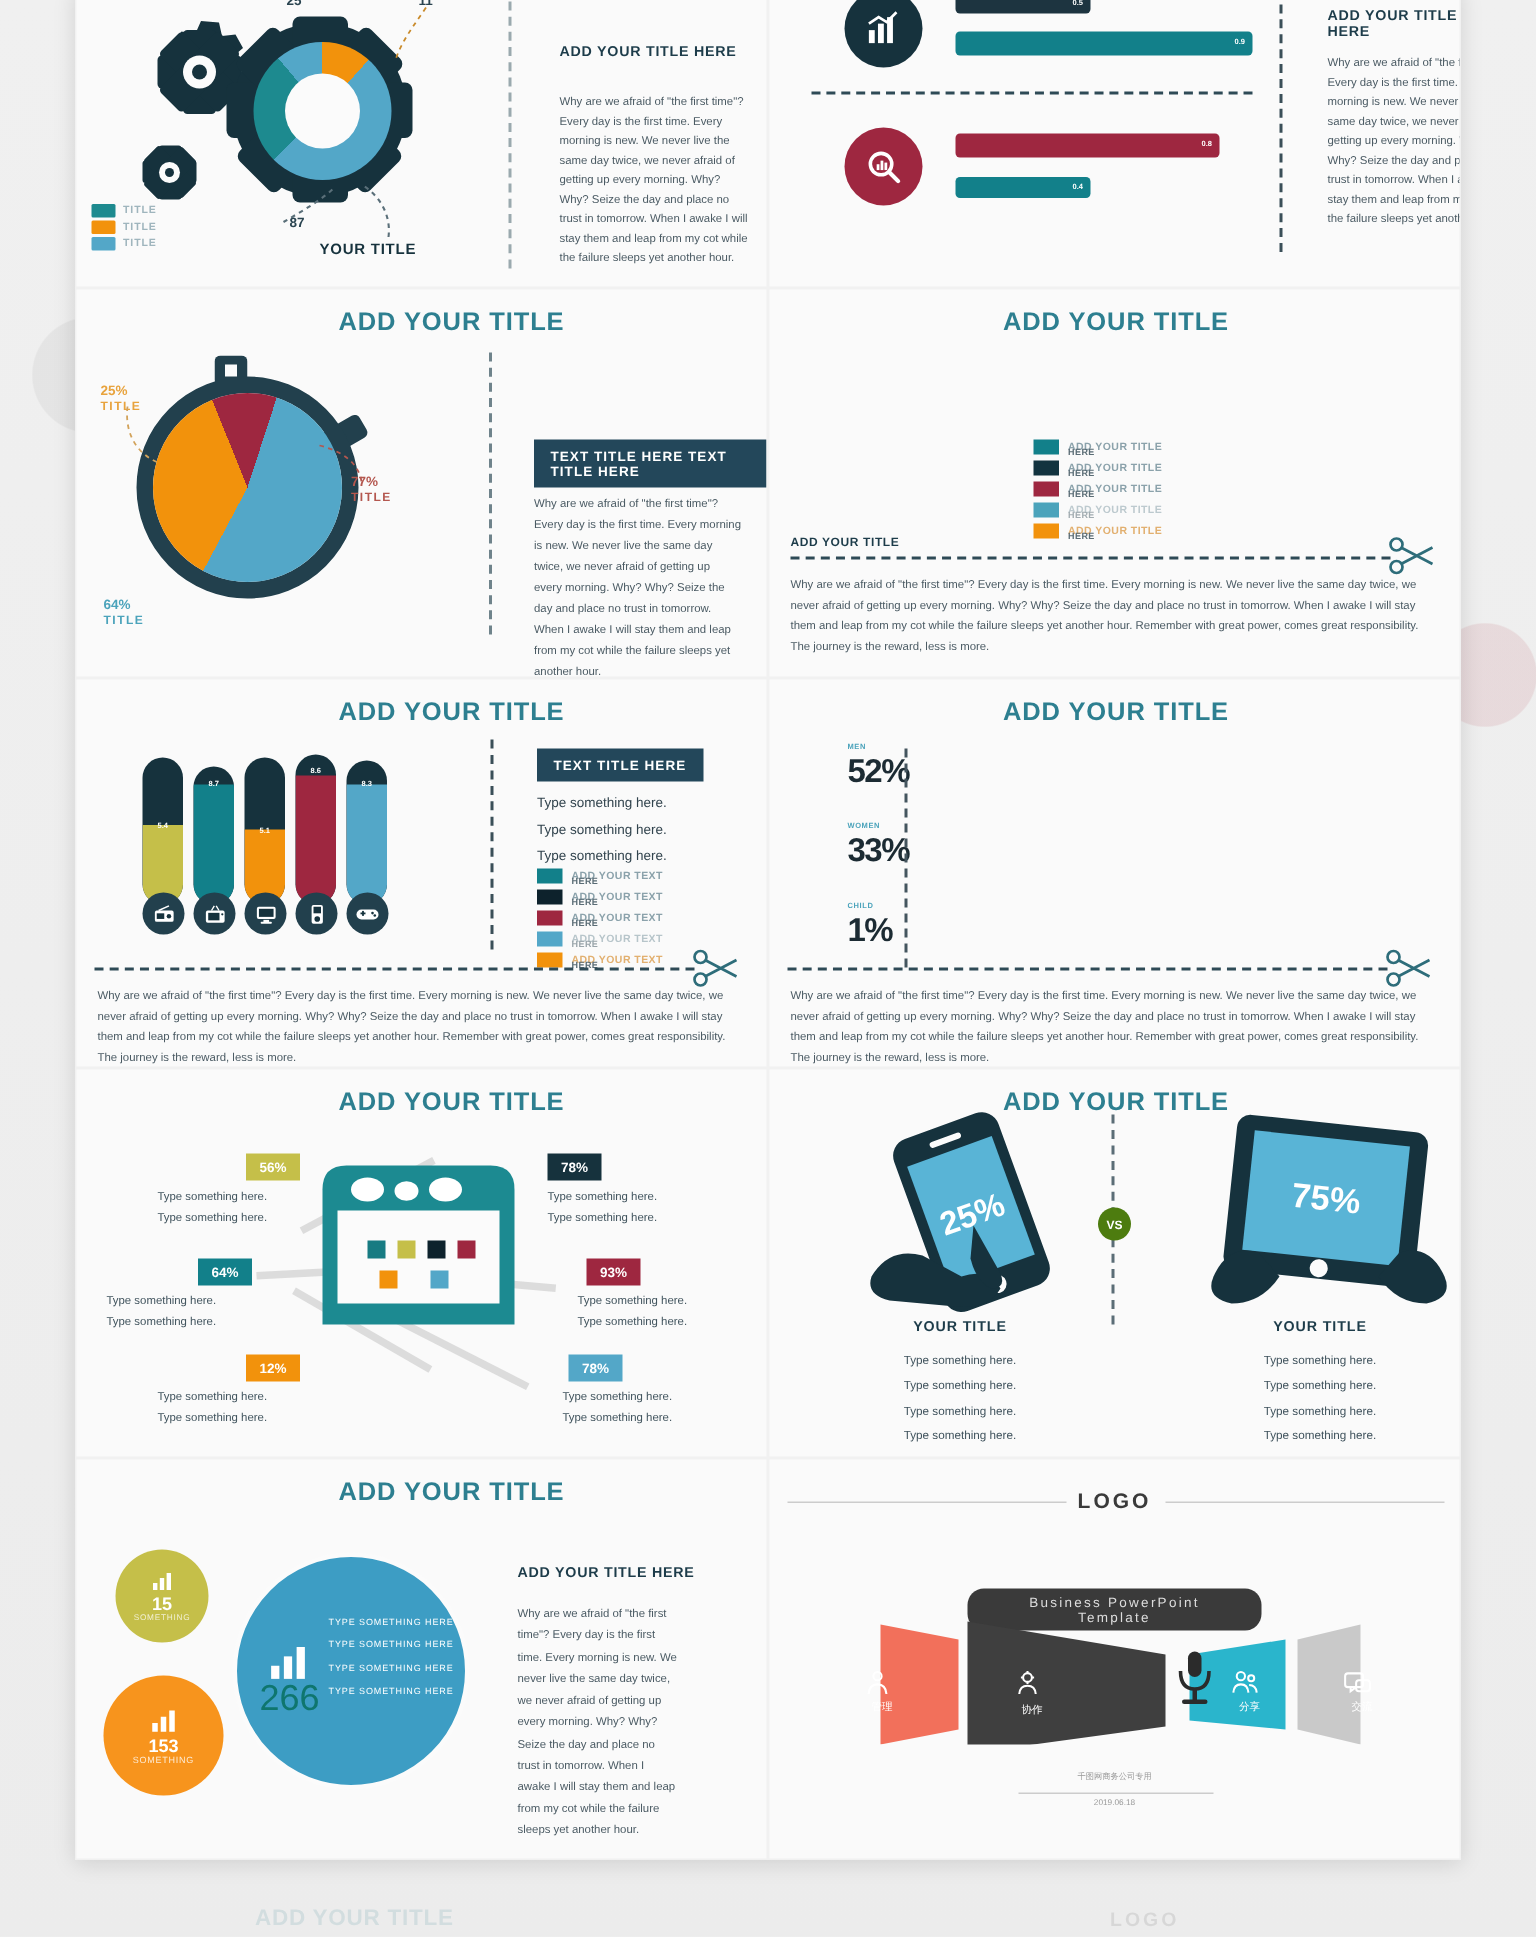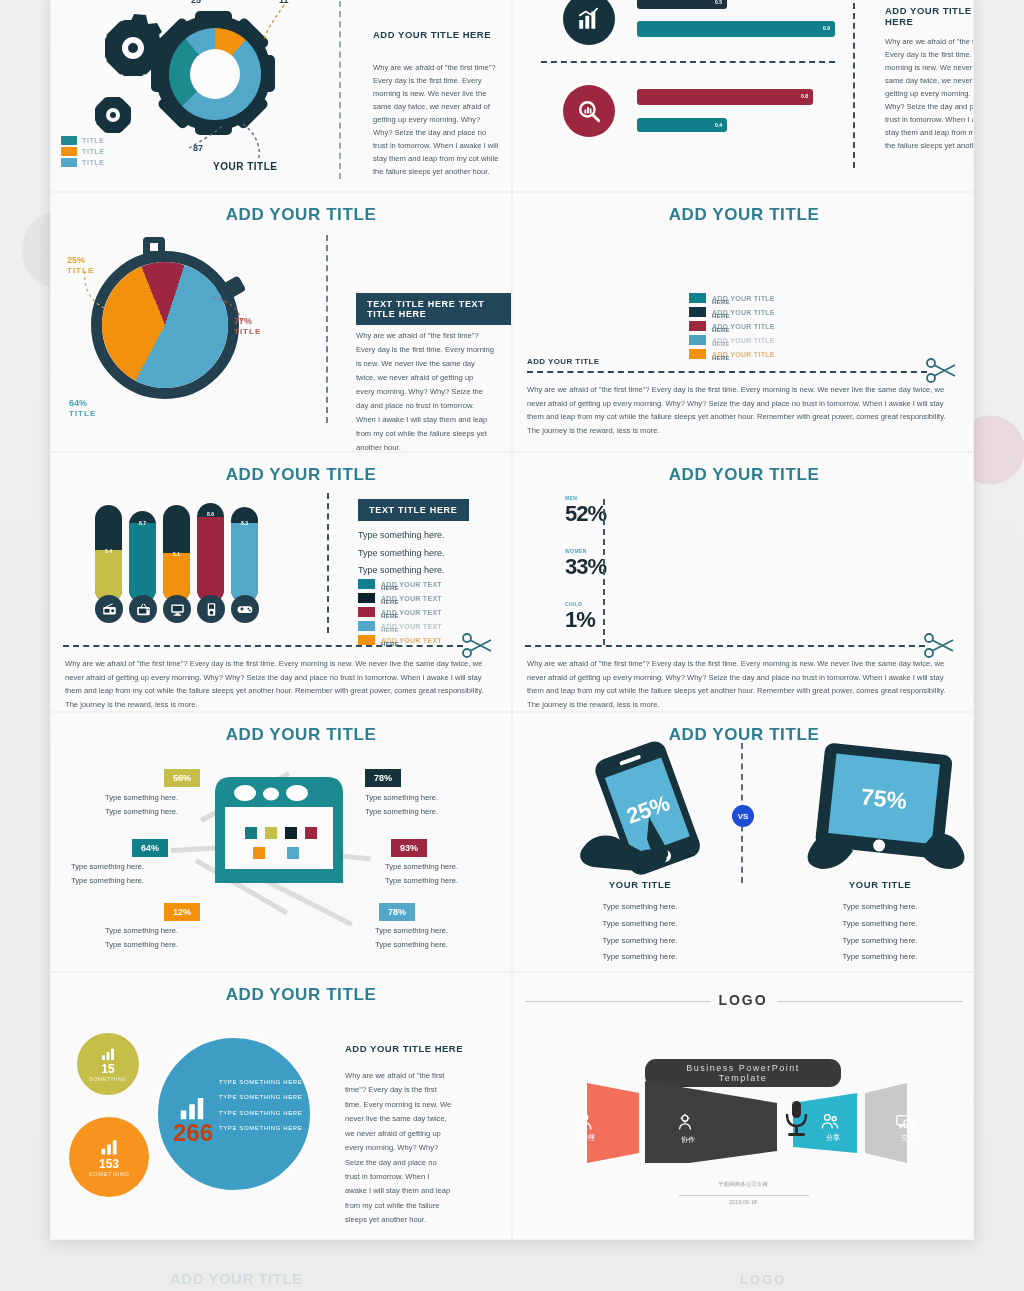--- a/index.html
+++ b/index.html
@@ -79,21 +79,21 @@
   
   .bignum { font-size:22px; font-weight:bold; color:#1c2b33; letter-spacing:-1px;}
   .smcap { font-size:5px; font-weight:bold; color:#4ba3bb; letter-spacing:.4px;}
 
   
   .pct-tag { position:absolute; color:#fff; font-weight:bold; font-size:9px; padding:4px 9px; }
   .note { position:absolute; font-size:7.6px; color:#3f525c; line-height:1.85; }
   .conn { position:absolute; background:#d6d6d6; transform-origin:left center; height:5px; opacity:.85;}
 
   
-  .vs-badge { position:absolute; width:22px;height:22px;border-radius:50%; background:#1d4ed8; color:#fff; font-size:8px; font-weight:bold; display:flex;align-items:center;justify-content:center;}
+  .vs-badge { position:absolute; width:22px;height:22px;border-radius:50%; background:#4d7c0f; color:#fff; font-size:8px; font-weight:bold; display:flex;align-items:center;justify-content:center;}
   .dev-title { position:absolute; font-weight:bold; font-size:9.5px; color:#1d3c4a; letter-spacing:.6px; text-align:center;}
 
   
   .bubble { position:absolute; border-radius:50%; display:flex; flex-direction:column; align-items:center; justify-content:center; color:#fff;}
   .bub-num { font-weight:bold; }
   .bub-cap { font-size:5.5px; letter-spacing:.5px; }
   .big-bubble-lines { position:absolute; color:#fff; font-size:6px; letter-spacing:.6px; line-height:2.55; }
 
   
   .logo-line { position:absolute; height:1px; background:#ccc; }
@@ -549,21 +549,21 @@
     <div class="bub-num" style="font-size:12px;"><span>153</span></div>
     <div class="bub-cap" style="opacity:.8;font-size:6px;"><span>SOMETHING</span></div>
   </div>
 
   <div class="bubble" style="left:104px;top:62px;width:158px;height:158px;background:#3d9dc4;border:3px solid #fbfbfb;"></div>
   <svg style="position:absolute;left:125px;top:120px;" width="32" height="30" viewBox="0 0 24 24" fill="#fff">
         <rect x="3" y="14" width="4.4" height="7"></rect>
         <rect x="9.8" y="9" width="4.4" height="12"></rect>
         <rect x="16.6" y="4" width="4.4" height="17"></rect>
       </svg>
-  <div style="position:absolute;left:122px;top:146px;font-size:24px;font-weight:bold;color:#c2410c;">266</div>
+  <div style="position:absolute;left:122px;top:146px;font-size:24px;font-weight:normal;color:#0f766e;">266</div>
   <div class="big-bubble-lines" style="left:168px;top:102px;">
     <div>TYPE SOMETHING HERE</div>
     <div>TYPE SOMETHING HERE</div>
     <div>TYPE SOMETHING HERE</div>
     <div>TYPE SOMETHING HERE</div>
   </div>
 
   <div class="subtitle" style="position:absolute;left:294px;top:70px;">ADD YOUR TITLE HERE</div>
   <div class="body-text" style="position:absolute;left:294px;top:96px;width:108px;line-height:1.9;">Why are we afraid of "the first time"? Every day is the first time. Every morning is new. We never live the same day twice, we never afraid of getting up every morning. Why? Why? Seize the day and place no trust in tomorrow. When I awake I will stay them and leap from my cot while the failure sleeps yet another hour.</div>
 </div>

